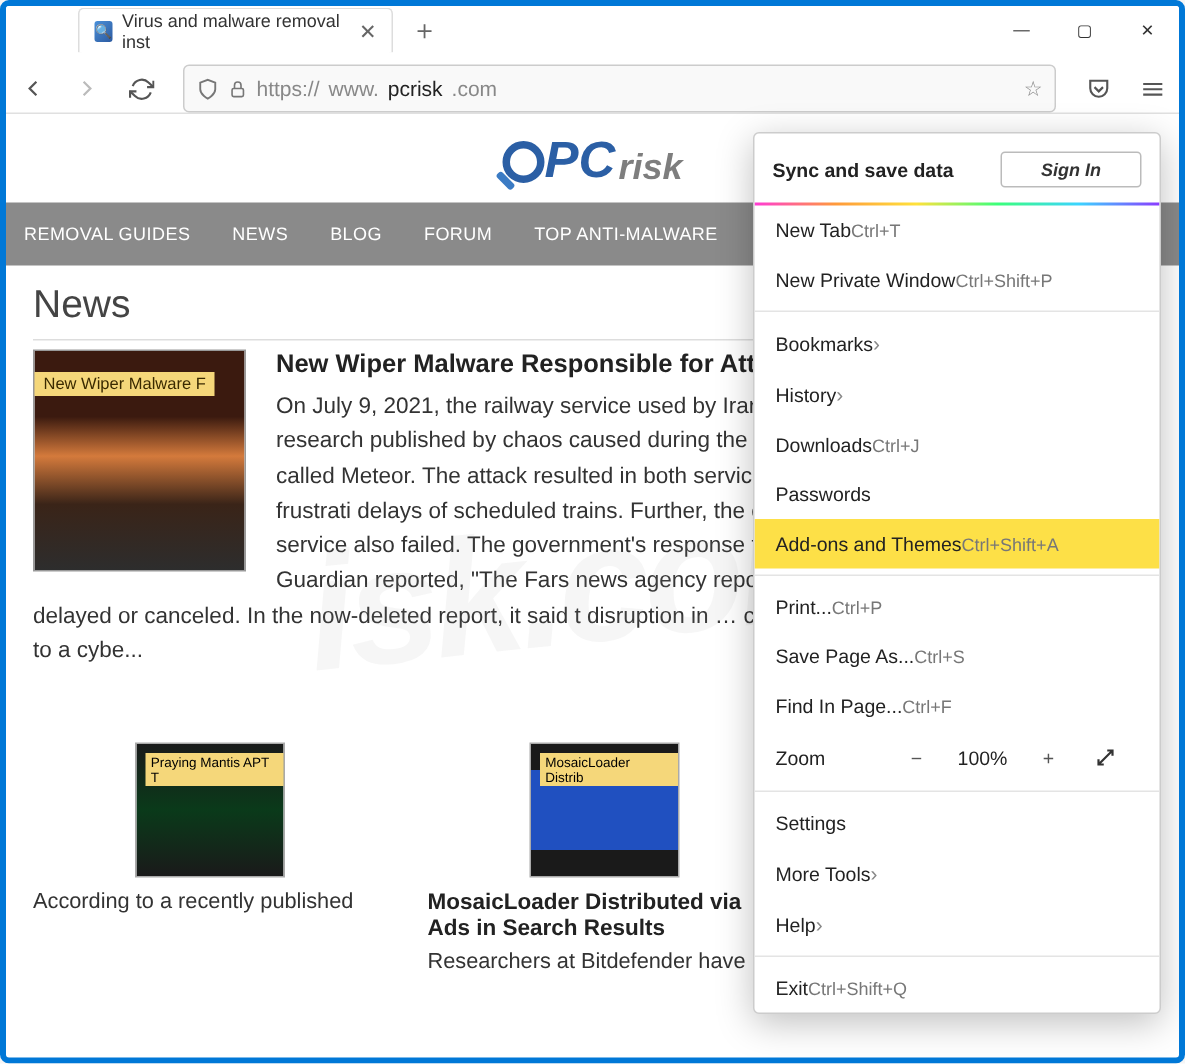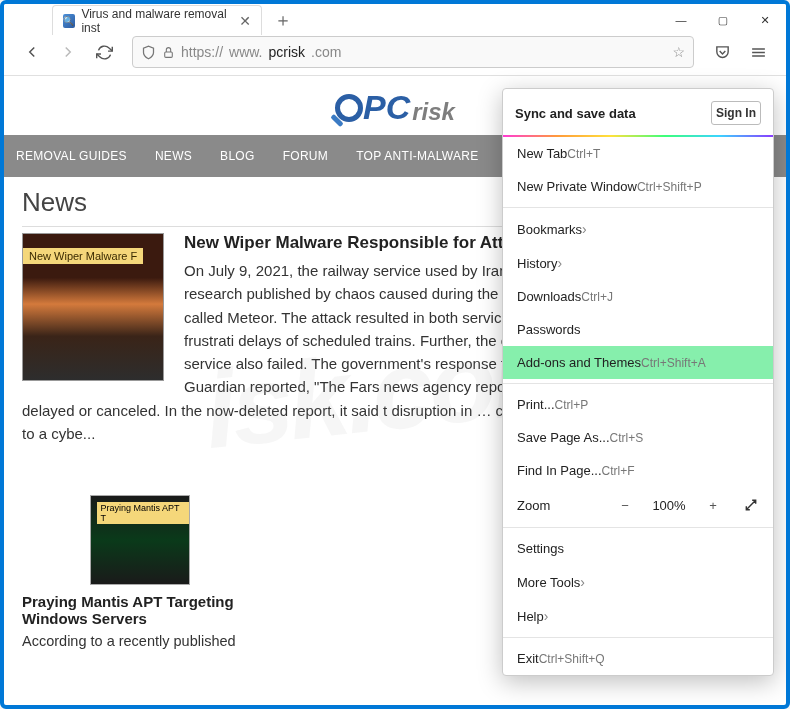--- a/index.html
+++ b/index.html
@@ -5,21 +5,21 @@
 * { margin: 0; padding: 0; box-sizing: border-box; font-family: -apple-system, "Segoe UI", Arial, sans-serif; }
 body { width: 790px; height: 709px; overflow: hidden; background: #f5f5f5; position: relative; }
 .window { width: 790px; height: 709px; background: #fff; border: 4px solid #0078d7; border-radius: 6px; position: relative; overflow: hidden; }
 .titlebar { height: 32px; display: flex; align-items: center; background: #fff; }
 .tab { display: flex; align-items: center; height: 30px; background: #fff; border: 1px solid #ddd; border-bottom: none; border-radius: 4px 4px 0 0; margin-left: 48px; padding: 0 10px; gap: 6px; font-size: 12px; color: #333; max-width: 210px; }
 .favicon { width: 14px; height: 14px; background: linear-gradient(135deg,#4a90d9,#2c5aa0); border-radius: 2px; display:flex;align-items:center;justify-content:center;font-size:9px;color:#fff;}
 .tab-close { font-size: 14px; color: #666; margin-left: 4px; }
 .tab-add { margin-left: 12px; font-size: 18px; color: #666; }
 .win-controls { position: absolute; right: 0; top: 0; display: flex; }
 .win-btn { width: 42px; height: 32px; display: flex; align-items: center; justify-content: center; font-size: 11px; color: #333; }
-.toolbar { height: 40px; display: flex; align-items: flex-start; padding: 0 12px; gap: 4px; border-bottom: 1px solid #e0e0e0; }
+.toolbar { height: 40px; display: flex; align-items: flex-end; padding: 0 2px; gap: 4px; border-bottom: 1px solid #e0e0e0; }
 .tb-btn { width: 32px; height: 32px; display: flex; align-items: center; justify-content: center; color: #555; border-radius: 4px; }
 .tb-btn.disabled { color: #bbb; }
 .urlbar { flex: 1; height: 32px; border: 1px solid #ccc; border-radius: 4px; display: flex; align-items: center; padding: 0 8px; gap: 6px; margin: 0 8px; font-size: 14px; color: #555; background:#f9f9f9;}
 .urlbar .proto { color: #888; }
 .urlbar .domain { color: #222; }
 .star { margin-left: auto; color: #888; }
 .navbar { height: 42px; background: #8a8a8a; display: flex; align-items: center; padding: 0 12px; gap: 28px; color: #fff; font-size: 12px; font-weight: 500; letter-spacing: 0.3px; }
 .logo-area { text-align: center; padding: 12px 0 8px; }
 .logowrap{display:inline-flex;align-items:center;gap:2px;font-style:italic;font-weight:700;}
 .mag{width:28px;height:28px;border:5px solid #2b5fa5;border-radius:50%;position:relative;display:inline-block;margin-right:-2px;}
@@ -38,29 +38,29 @@
 .card .th { width: 100px; height: 90px; margin: 0 auto 8px; position: relative; border:1px solid #aaa;}
 .th2{background:linear-gradient(#1a1a1a,#0a3a1a,#1a1a1a);padding-left:40px;}
 .th2 .lbl{position:absolute;top:6px;left:6px;background:#f5d77a;font-size:9px;padding:1px 4px;}
 .th3{background:linear-gradient(#1a1a1a 0%,#1a1a1a 20%, #2050c0 20%, #2050c0 80%, #1a1a1a 80%);}
 .th3 .lbl{position:absolute;top:6px;left:6px;background:#f5d77a;font-size:9px;padding:1px 4px;}
 .card-title { font-size: 15px; font-weight: 700; color: #222; margin-bottom: 6px; }
 .card-body { font-size: 14.5px; color: #333; }
 
 .menu { position: absolute; top: 84px; right: 12px; width: 272px; background: #fff; border: 1px solid #ccc; border-radius: 4px; box-shadow: 0 6px 24px rgba(0,0,0,.25); font-size: 13px; color: #222; overflow:hidden;}
 .menu-head { display: flex; align-items: center; justify-content: space-between; padding: 12px 12px 10px; font-weight: 600; font-size: 13px; }
-.signin { border: 1px solid #bbb; border-radius: 3px; padding: 4px 4px; font-size: 12px; font-weight:600; color:#333;}
+.signin { border: 1px solid #bbb; border-radius: 3px; padding: 4px 26px; font-size: 12px; font-weight:600; color:#333;font-style:italic;}
 .grad { height: 2px; background: linear-gradient(90deg,#ff3bd4,#ff9a3b,#ffe13b,#3bff7a,#3bd4ff,#8a3bff); }
 .mi { display: flex; align-items: center; padding: 9px 14px; cursor: default; }
 .mi .lbl { color: #222; }
 .mi .sc { color: #777; font-size: 12px; }
 .mi .chev { color: #888; font-size: 14px; }
-.mi.highlight { background: #86efac; }
+.mi.highlight { background: #fde047; }
 .sep { height: 1px; background: #e4e4e4; margin: 4px 0; }
-.zoom-row { display: flex; align-items: center; padding: 6px 10px 6px 14px; gap: 10px; }
+.zoom-row { display: flex; align-items: center; padding: 6px 24px 6px 14px; gap: 10px; }
 .zoom-row .zl { flex: 0 0 auto; }
 .zoom-row .zbtn { width: 24px; height: 24px; display: flex; align-items: center; justify-content: center; color: #555; border-radius:3px;}
 .zoom-row .zval { width: 44px; text-align: center; font-size: 13px; }
 .zoom-row .full { margin-left: 4px; }
 .watermark { position: absolute; left: 50%; top: 55%; transform: translate(-50%,-50%) rotate(-6deg); font-size: 110px; font-style: italic; color: rgba(150,150,160,.09); font-weight: 700; pointer-events: none; letter-spacing:-4px; white-space:nowrap;}
 svg{display:block;}
 </style>
 </head>
 <body>
 
@@ -155,22 +155,28 @@
       </div>
       <div class="a1-title">New Wiper Malware Responsible for Attack on I</div>
       <div class="a1-body">On July 9, 2021, the railway service used by Iranian suffered a cyber attack. New research published by chaos caused during the attack was a result of a pre malware, called Meteor. The attack resulted in both services offered been shut down and to the frustrati delays of scheduled trains. Further, the electronic tracking system used to service also failed. The government's response to the attack was at odds v saying. The Guardian reported, "The Fars news agency reported 'unprece hundreds of trains delayed or canceled. In the now-deleted report, it said t disruption in … computer systems that is probably due to a cybe...</div>
     </div>
 
     <div class="cards">
       <div class="card">
         <div class="th th2">
             <div class="lbl">Praying Mantis APT T</div>
           </div>
-        <div class="card-title">Praying Mantis APT Targeting Windows Servers</div>
         <div class="card-body">According to a recently published</div>
+      </div>
+      <div class="card">
+        <div class="th th3">
+            <div class="lbl">MosaicLoader Distrib</div>
+          </div>
+        <div class="card-title">MosaicLoader Distributed via Ads in Search Results</div>
+        <div class="card-body">Researchers at Bitdefender have</div>
       </div>
     </div>
   </div>
 
   <div class="watermark">isk.com</div>
 
   <div class="menu">
     <div class="menu-head">
       <span>Sync and save data</span>
       <span class="signin">Sign In</span>

